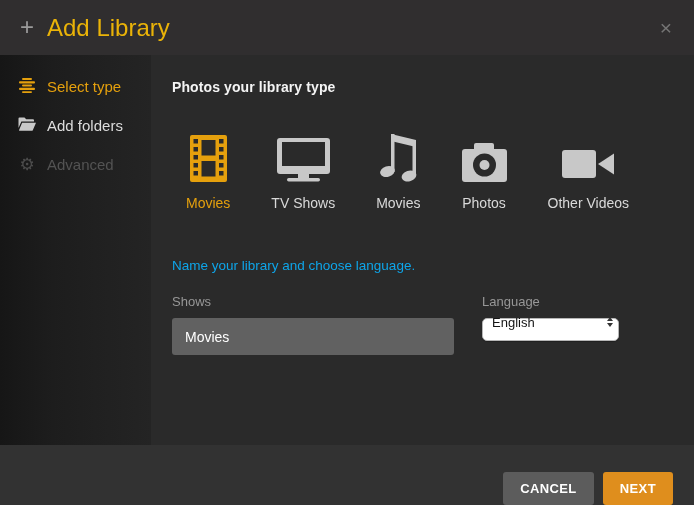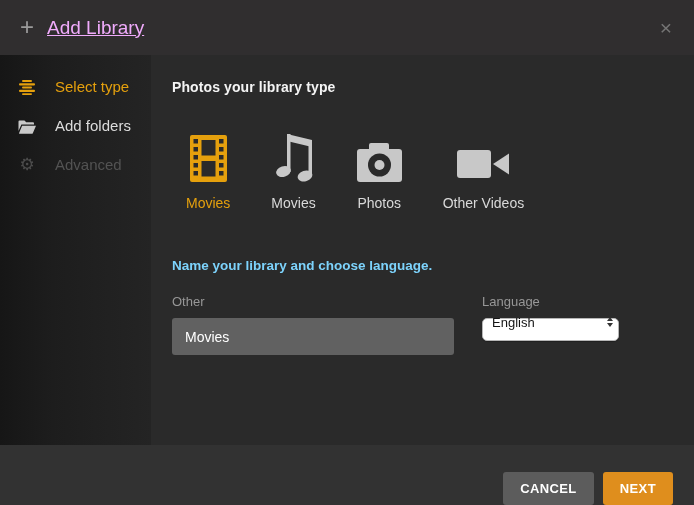--- a/index.html
+++ b/index.html
@@ -10,37 +10,37 @@
     overflow:hidden;
   }
   .dialog { width:694px; height:505px; display:flex; flex-direction:column; }
 
   
   .header {
     flex:0 0 55px; background:#302e2f;
     display:flex; align-items:center; padding:0 20px;
   }
   .plus-icon { color:#9b9b9b; font-size:24px; font-weight:400; margin-right:13px; line-height:1; margin-top:-2px; }
-  .dialog-title { color:#f0abfc; font-size:19px; font-weight:400;text-decoration:underline; }
+  .dialog-title { color:#eab308; font-size:24px; font-weight:400; }
   .close-icon {
     margin-left:auto; color:#757575; font-size:21px; line-height:1;
     cursor:pointer; padding:2px 2px;
   }
 
   
   .body { flex:1 1 auto; display:flex; background:#2a2a2a; min-height:0; }
 
   .sidebar {
     flex:0 0 151px; width:151px;
     background:linear-gradient(90deg,#161616 0%,#1d1d1d 35%,#242424 100%);
     padding-top:12px;
   }
   .side-item {
-    display:flex; align-items:flex-end;
-    padding:11px 8px 11px 18px; gap:19px;
+    display:flex; align-items:flex-start;
+    padding:11px 8px 11px 18px; gap:11px;
     font-size:15px; color:#dcdcdc; cursor:pointer;
   }
   .side-item .si-icon { width:18px; display:flex; justify-content:center; color:#c9c9c9; }
   .side-item.active { color:#e5a00d; }
   .side-item.active .si-icon { color:#e5a00d; }
   .side-item.dim { color:#535353; }
   .side-item.dim .si-icon { color:#4c4c4c; }
   .gear-glyph { font-size:17px; line-height:1; }
 
   .content { flex:1 1 auto; padding:24px 24px 0 21px; }
@@ -49,21 +49,21 @@
   .lib-row { display:flex; margin-top:35px; padding-left:14px; }
   .lib-item {
     display:flex; flex-direction:column; align-items:center;
     cursor:pointer; margin-right:41px;
   }
   .lib-item:last-child { margin-right:4px; }
   .icon-holder { height:52px; display:flex; align-items:flex-end; justify-content:center; }
   .lib-label { margin-top:13px; font-size:14px; color:#d9d9d9; }
   .lib-item.selected .lib-label { color:#e5a00d; }
 
-  .name-title { margin-top:47px; color:#7dd3fc; font-size:13.5px; font-weight:700; }
+  .name-title { margin-top:47px; color:#0ea5e9; font-size:13.5px; font-weight:400; }
 
   .form-row { display:flex; margin-top:21px; gap:28px; }
   .field-label { color:#979797; font-size:13px; margin-bottom:9px; }
   .text-input {
     width:282px; height:37px; background:#616161;
     border:none; border-radius:3px; outline:none;
     color:#ffffff; font-size:14px; padding:0 13px;
     font-family:"Liberation Sans", sans-serif;
   }
   .select {
@@ -157,20 +157,31 @@
                 <rect x="29" y="28" width="4.5" height="4.5"></rect>
                 <rect x="29" y="36" width="4.5" height="4.5"></rect>
                 <rect x="11.5" y="5" width="14" height="15.5"></rect>
                 <rect x="11.5" y="26" width="14" height="15.5"></rect>
               </g>
             </svg>
           </span>
           <span class="lib-label">Movies</span>
         </div>
 
+        <div class="lib-item">
+          <span class="icon-holder">
+            <svg width="53" height="44" viewBox="0 0 53 44" fill="#c8c8c8">
+              <rect x="0" y="0" width="53" height="36" rx="3"></rect>
+              <rect x="5" y="4" width="43" height="24" fill="#2a2a2a"></rect>
+              <rect x="21" y="36" width="11" height="4"></rect>
+              <rect x="10" y="40" width="33" height="3.5" rx="1.7"></rect>
+            </svg>
+          </span>
+          <span class="lib-label">TV Shows</span>
+        </div>
 
         <div class="lib-item">
           <span class="icon-holder">
             <svg width="40" height="50" viewBox="0 0 40 50" fill="#c8c8c8">
               <polygon points="13,2 38,8 38,15 13,9"></polygon>
               <rect x="13" y="2" width="3.5" height="38"></rect>
               <rect x="34.5" y="8" width="3.5" height="36"></rect>
               <ellipse cx="9.5" cy="39.5" rx="7.5" ry="5.3" transform="rotate(-18 9.5 39.5)"></ellipse>
               <ellipse cx="31" cy="44" rx="7.5" ry="5.3" transform="rotate(-18 31 44)"></ellipse>
             </svg>
@@ -199,21 +210,21 @@
           </span>
           <span class="lib-label">Other Videos</span>
         </div>
 
       </div>
 
       <div class="name-title">Name your library and choose language.</div>
 
       <div class="form-row">
         <div>
-          <div class="field-label">Other</div>
+          <div class="field-label">Shows</div>
           <input class="text-input" type="text" value="Movies" style="">
         </div>
         <div>
           <div class="field-label">Language</div>
           <div class="select">
             <span class="select-value">English</span>
             <span class="stepper">
               <span class="tri-up"></span>
               <span class="tri-down"></span>
             </span>

